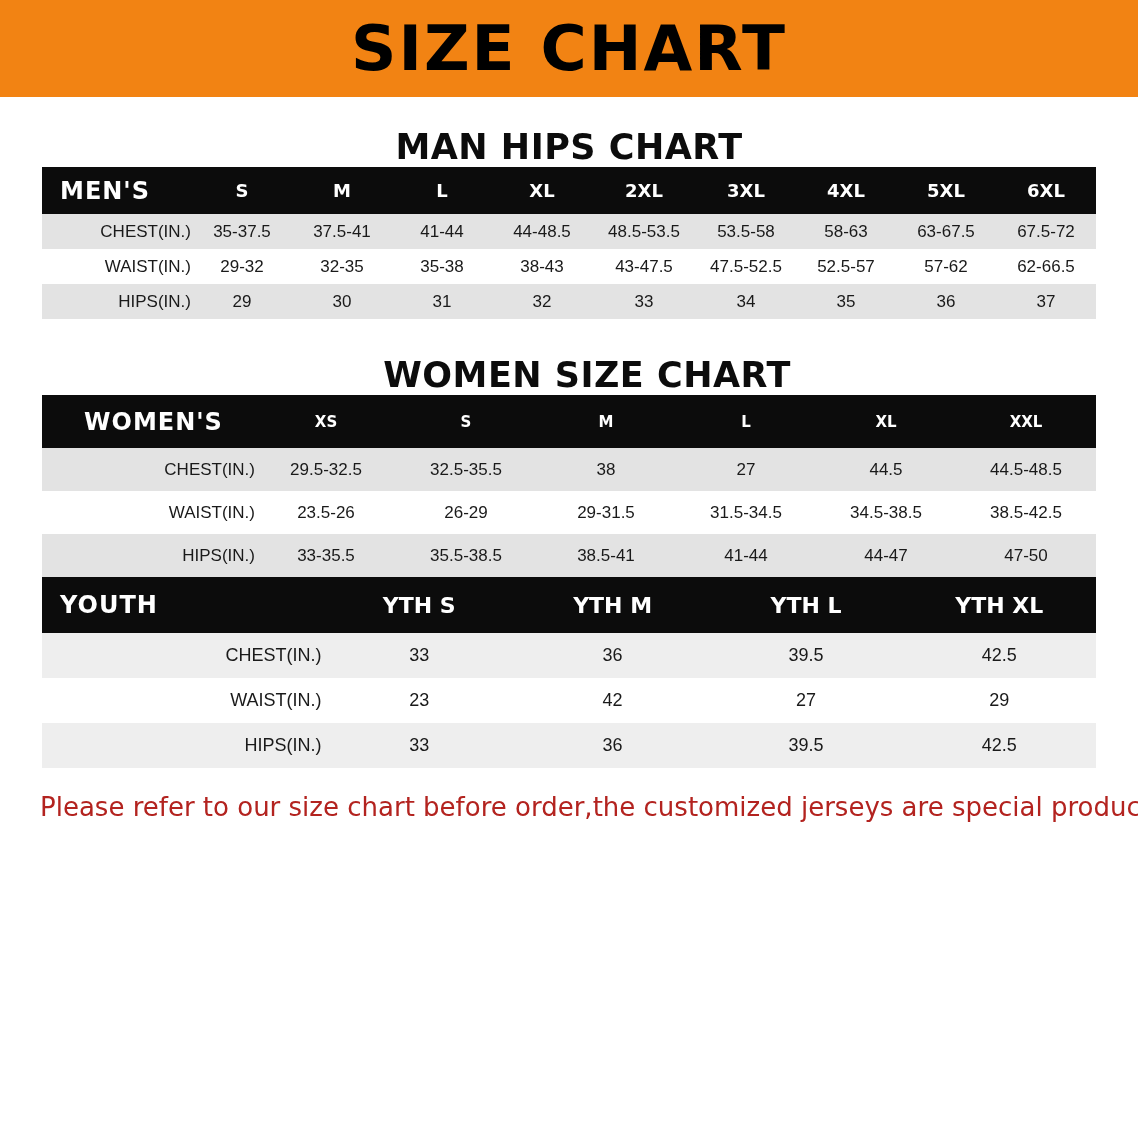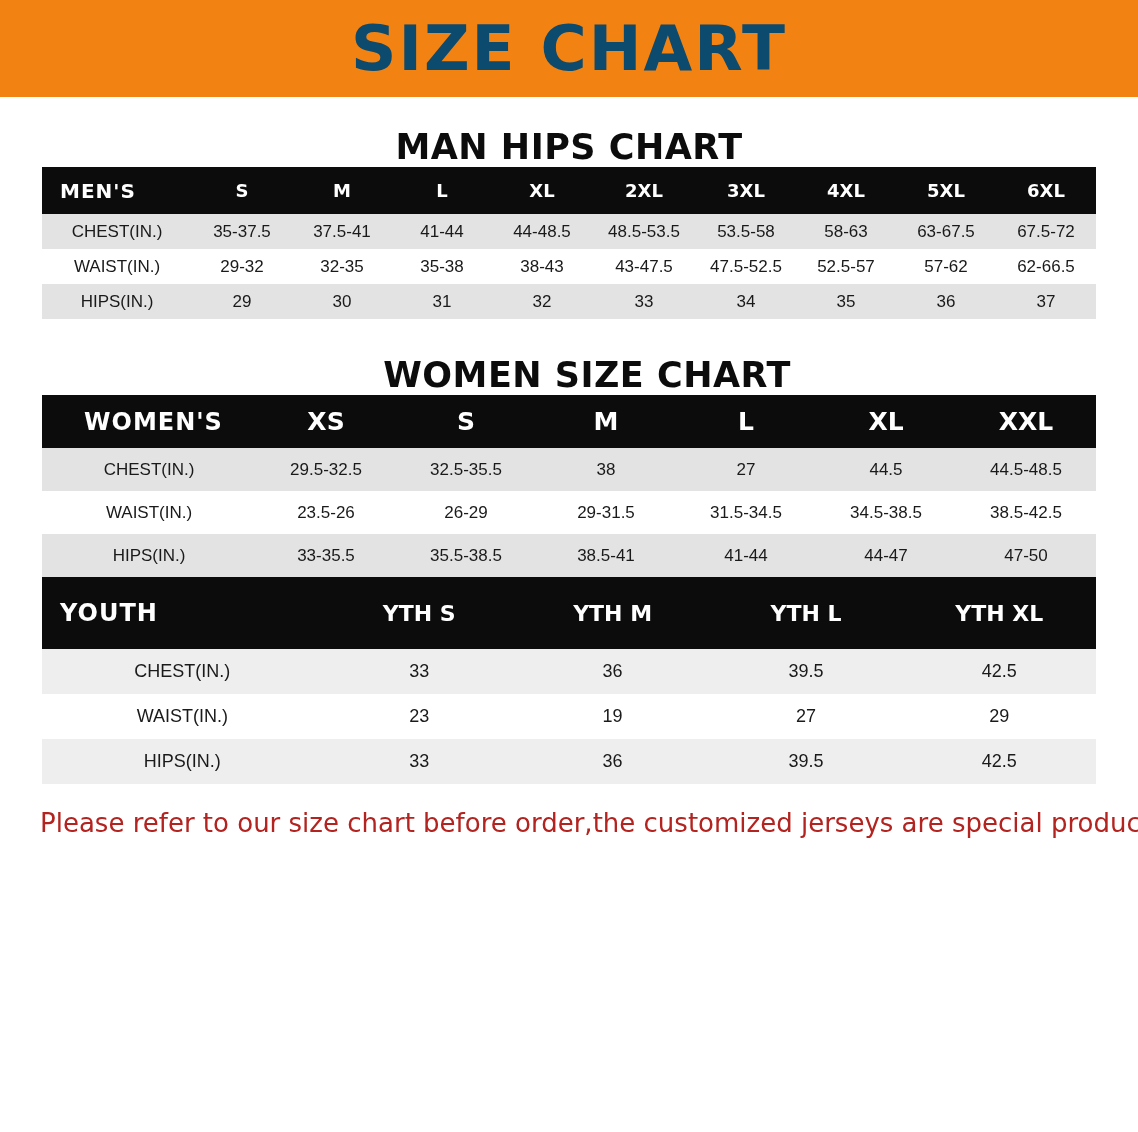--- a/index.html
+++ b/index.html
@@ -27,21 +27,21 @@
     background: #f28313;
     display: flex;
     align-items: center;
     justify-content: center;
   }
   .banner-title {
     font-family: "DejaVu Sans", sans-serif;
     font-weight: 700;
     font-size: 63px;
     letter-spacing: 2px;
-    color: #0c4a6e;
+    color: #000000;
     line-height: 1;
   }
 
   
   .section-heading {
     text-align: center;
     font-family: "DejaVu Sans", sans-serif;
     font-weight: 700;
     font-size: 35px;
     color: #0c0c0c;
@@ -62,39 +62,39 @@
   }
   thead th {
     background: #0c0c0c;
     color: #ffffff;
     font-family: "DejaVu Sans", sans-serif;
     font-weight: 700;
     text-align: center;
     padding: 0;
   }
   .tbl-men thead th   { height: 47px; font-size: 18px; }
-  .tbl-women thead th { height: 53px; font-size: 25px; }
-  .tbl-youth thead th { height: 72px; font-size: 22px; }
+  .tbl-women thead th { height: 53px; font-size: 15px; }
+  .tbl-youth thead th { height: 56px; font-size: 22px; }
 
   th.rowhead-col {
     text-align: left;
     padding-left: 18px;
   }
-  .tbl-men th.rowhead-col   { font-size: 20px; letter-spacing: 1px; }
+  .tbl-men th.rowhead-col   { font-size: 24px; letter-spacing: 1px; }
   .tbl-women th.rowhead-col { font-size: 24px; letter-spacing: 1px; padding-left: 42px; }
   .tbl-youth th.rowhead-col { font-size: 24px; letter-spacing: 1px; }
 
   tbody td {
     text-align: center;
     font-size: 17px;
     color: #1a1a1a;
     font-family: "Liberation Sans", sans-serif;
   }
   tbody td.rowhead {
-    text-align: center;
+    text-align: right;
     font-size: 17px;
   }
   .tbl-men tbody tr { height: 35px; }
   .tbl-women tbody tr { height: 43px; }
   .tbl-youth tbody tr { height: 45px; }
 
   .tbl-men tbody tr:nth-child(odd),
   .tbl-women tbody tr:nth-child(odd) { background: #e3e3e3; }
   .tbl-men tbody tr:nth-child(even),
   .tbl-women tbody tr:nth-child(even) { background: #ffffff; }
@@ -271,21 +271,21 @@
         <tr>
           <td class="rowhead">CHEST(IN.)</td>
           <td>33</td>
           <td>36</td>
           <td>39.5</td>
           <td>42.5</td>
         </tr>
         <tr>
           <td class="rowhead">WAIST(IN.)</td>
           <td>23</td>
-          <td>19</td>
+          <td>42</td>
           <td>27</td>
           <td>29</td>
         </tr>
         <tr>
           <td class="rowhead">HIPS(IN.)</td>
           <td>33</td>
           <td>36</td>
           <td>39.5</td>
           <td>42.5</td>
         </tr>

